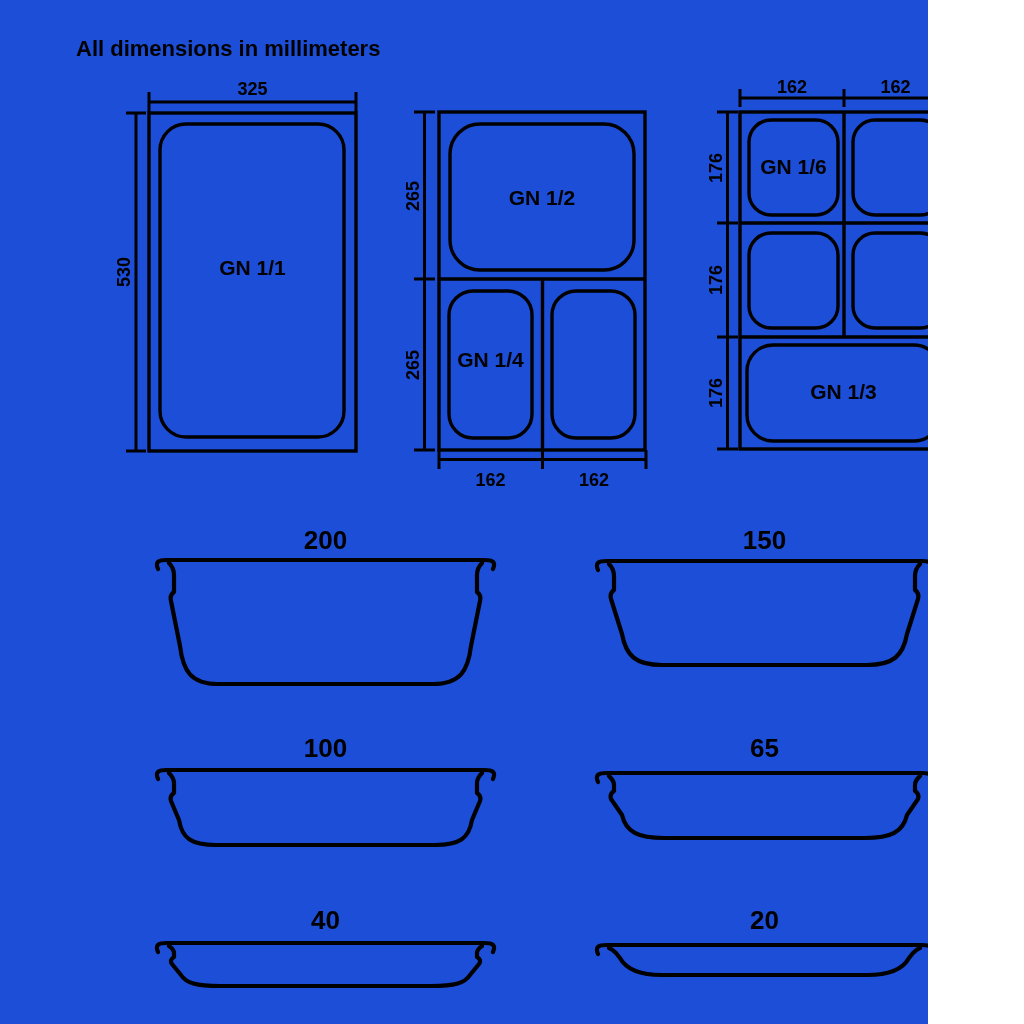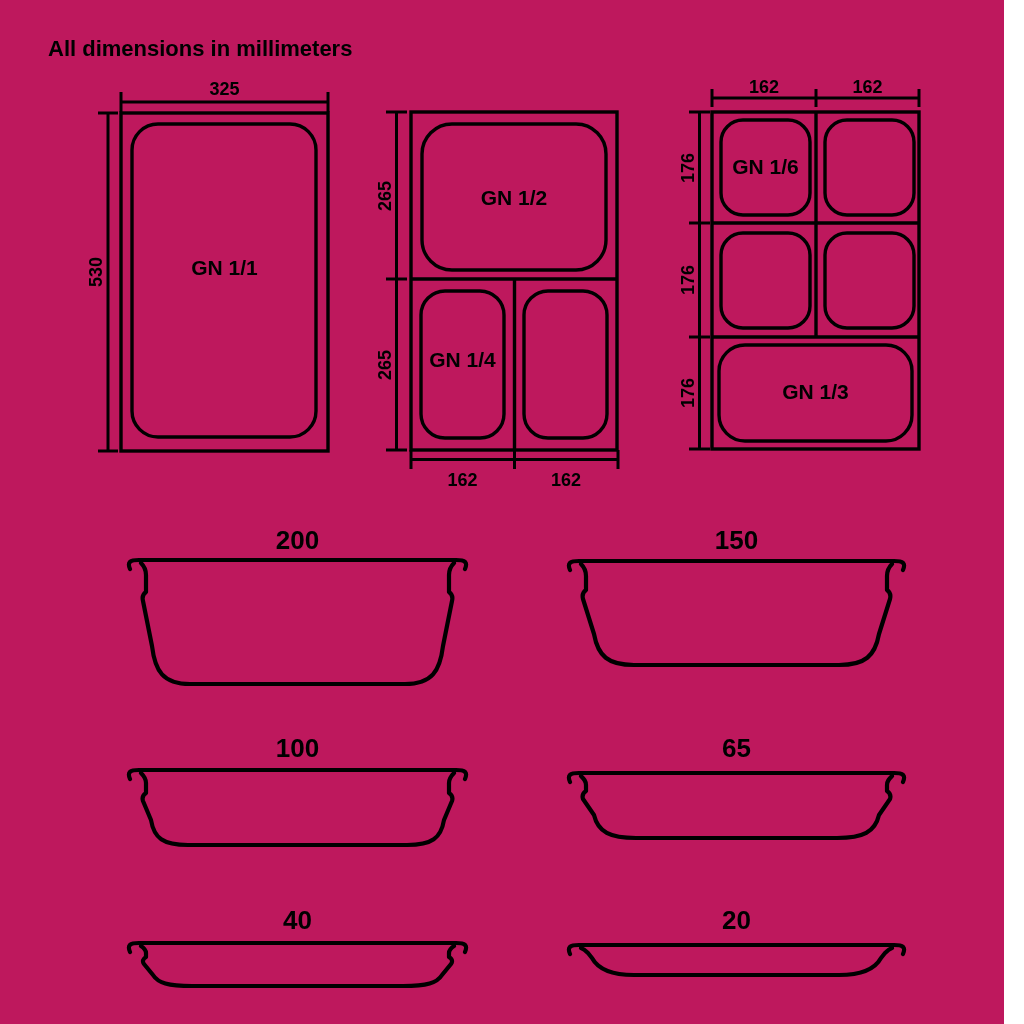--- a/index.html
+++ b/index.html
@@ -3,24 +3,25 @@
 <meta charset="utf-8">
 <style>
   html, body {
     margin: 0;
     padding: 0;
     background: #ffffff;
     font-family: "Liberation Sans", "DejaVu Sans", sans-serif;
   }
   #canvas {
     position: relative;
-    width: 1004px;
+    width: 900px;
     height: 1024px;
-    background: #be185d;
+    background: #1d4ed8;
     overflow: hidden;
+    padding-left: 28px;
   }
   svg { display: block; }
   .ln  { fill: none; stroke: #000000; stroke-width: 3.4; }
   .dim { fill: none; stroke: #000000; stroke-width: 3;   }
   .pan { fill: none; stroke: #000000; stroke-width: 4.2; stroke-linecap: round; stroke-linejoin: round; }
   text { fill: #000000; font-weight: bold; }
   .t-title { font-size: 22px; }
   .t-dim   { font-size: 18px; text-anchor: middle; }
   .t-gn    { font-size: 21px; text-anchor: middle; }
   .t-depth { font-size: 26px; text-anchor: middle; }

